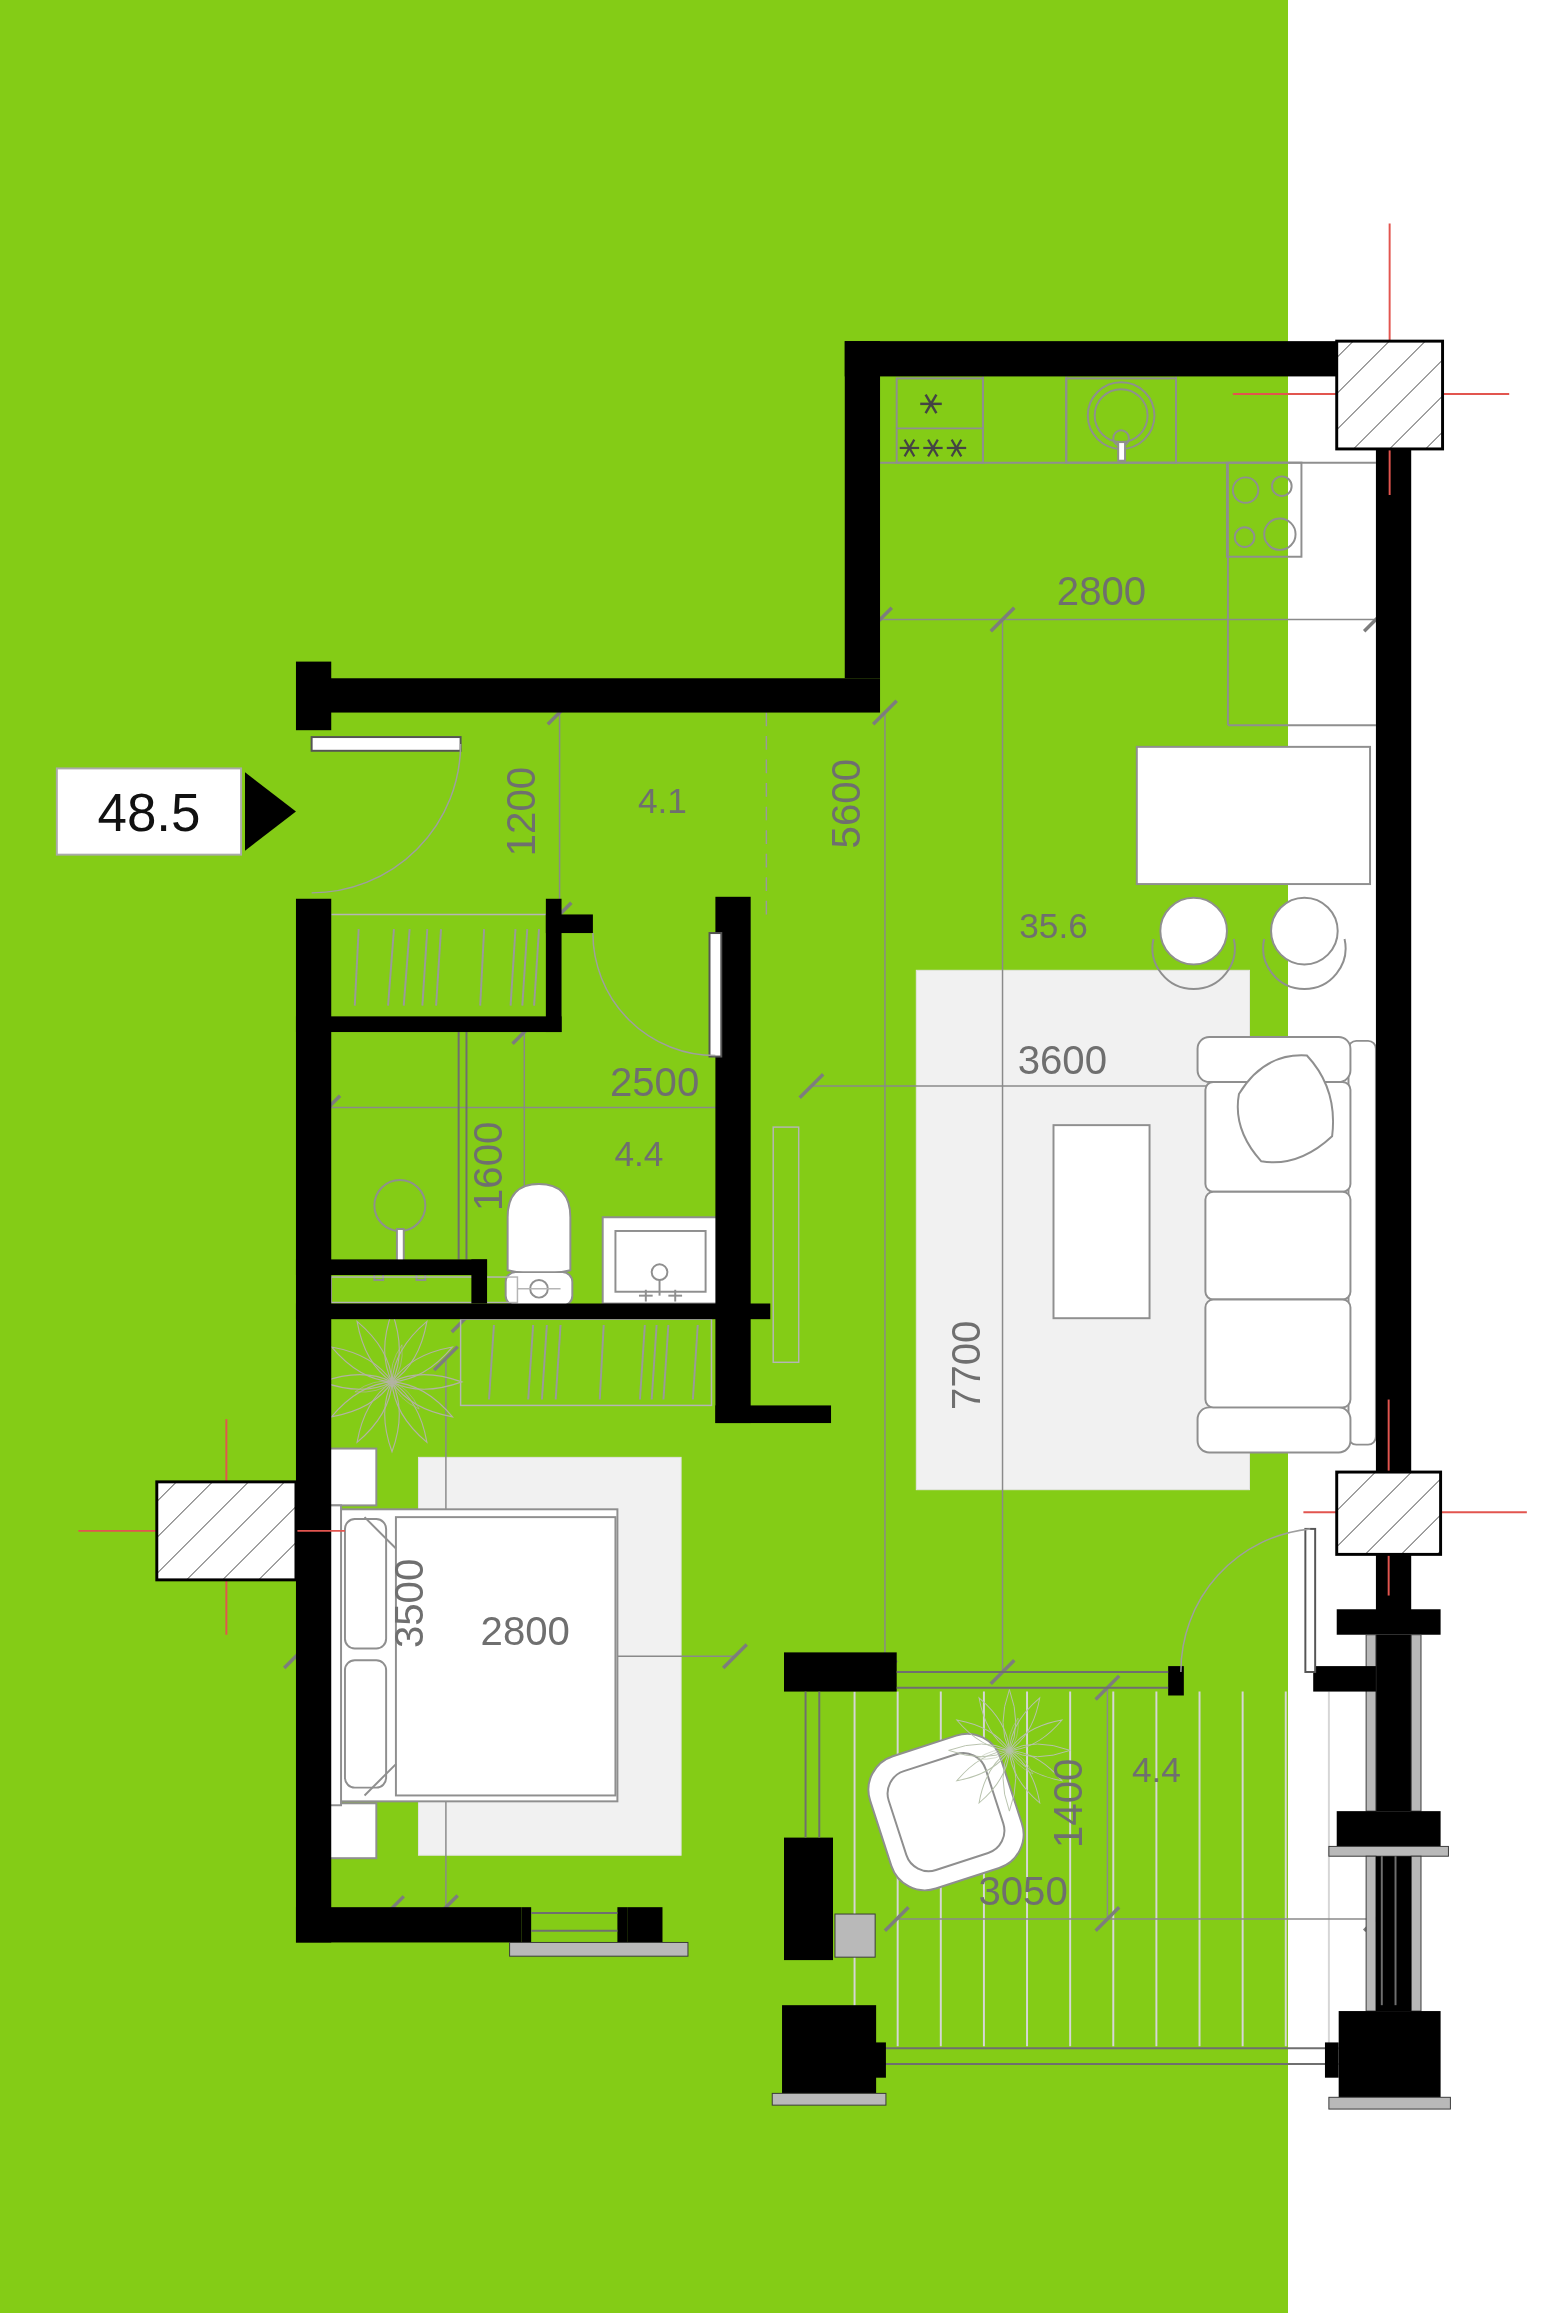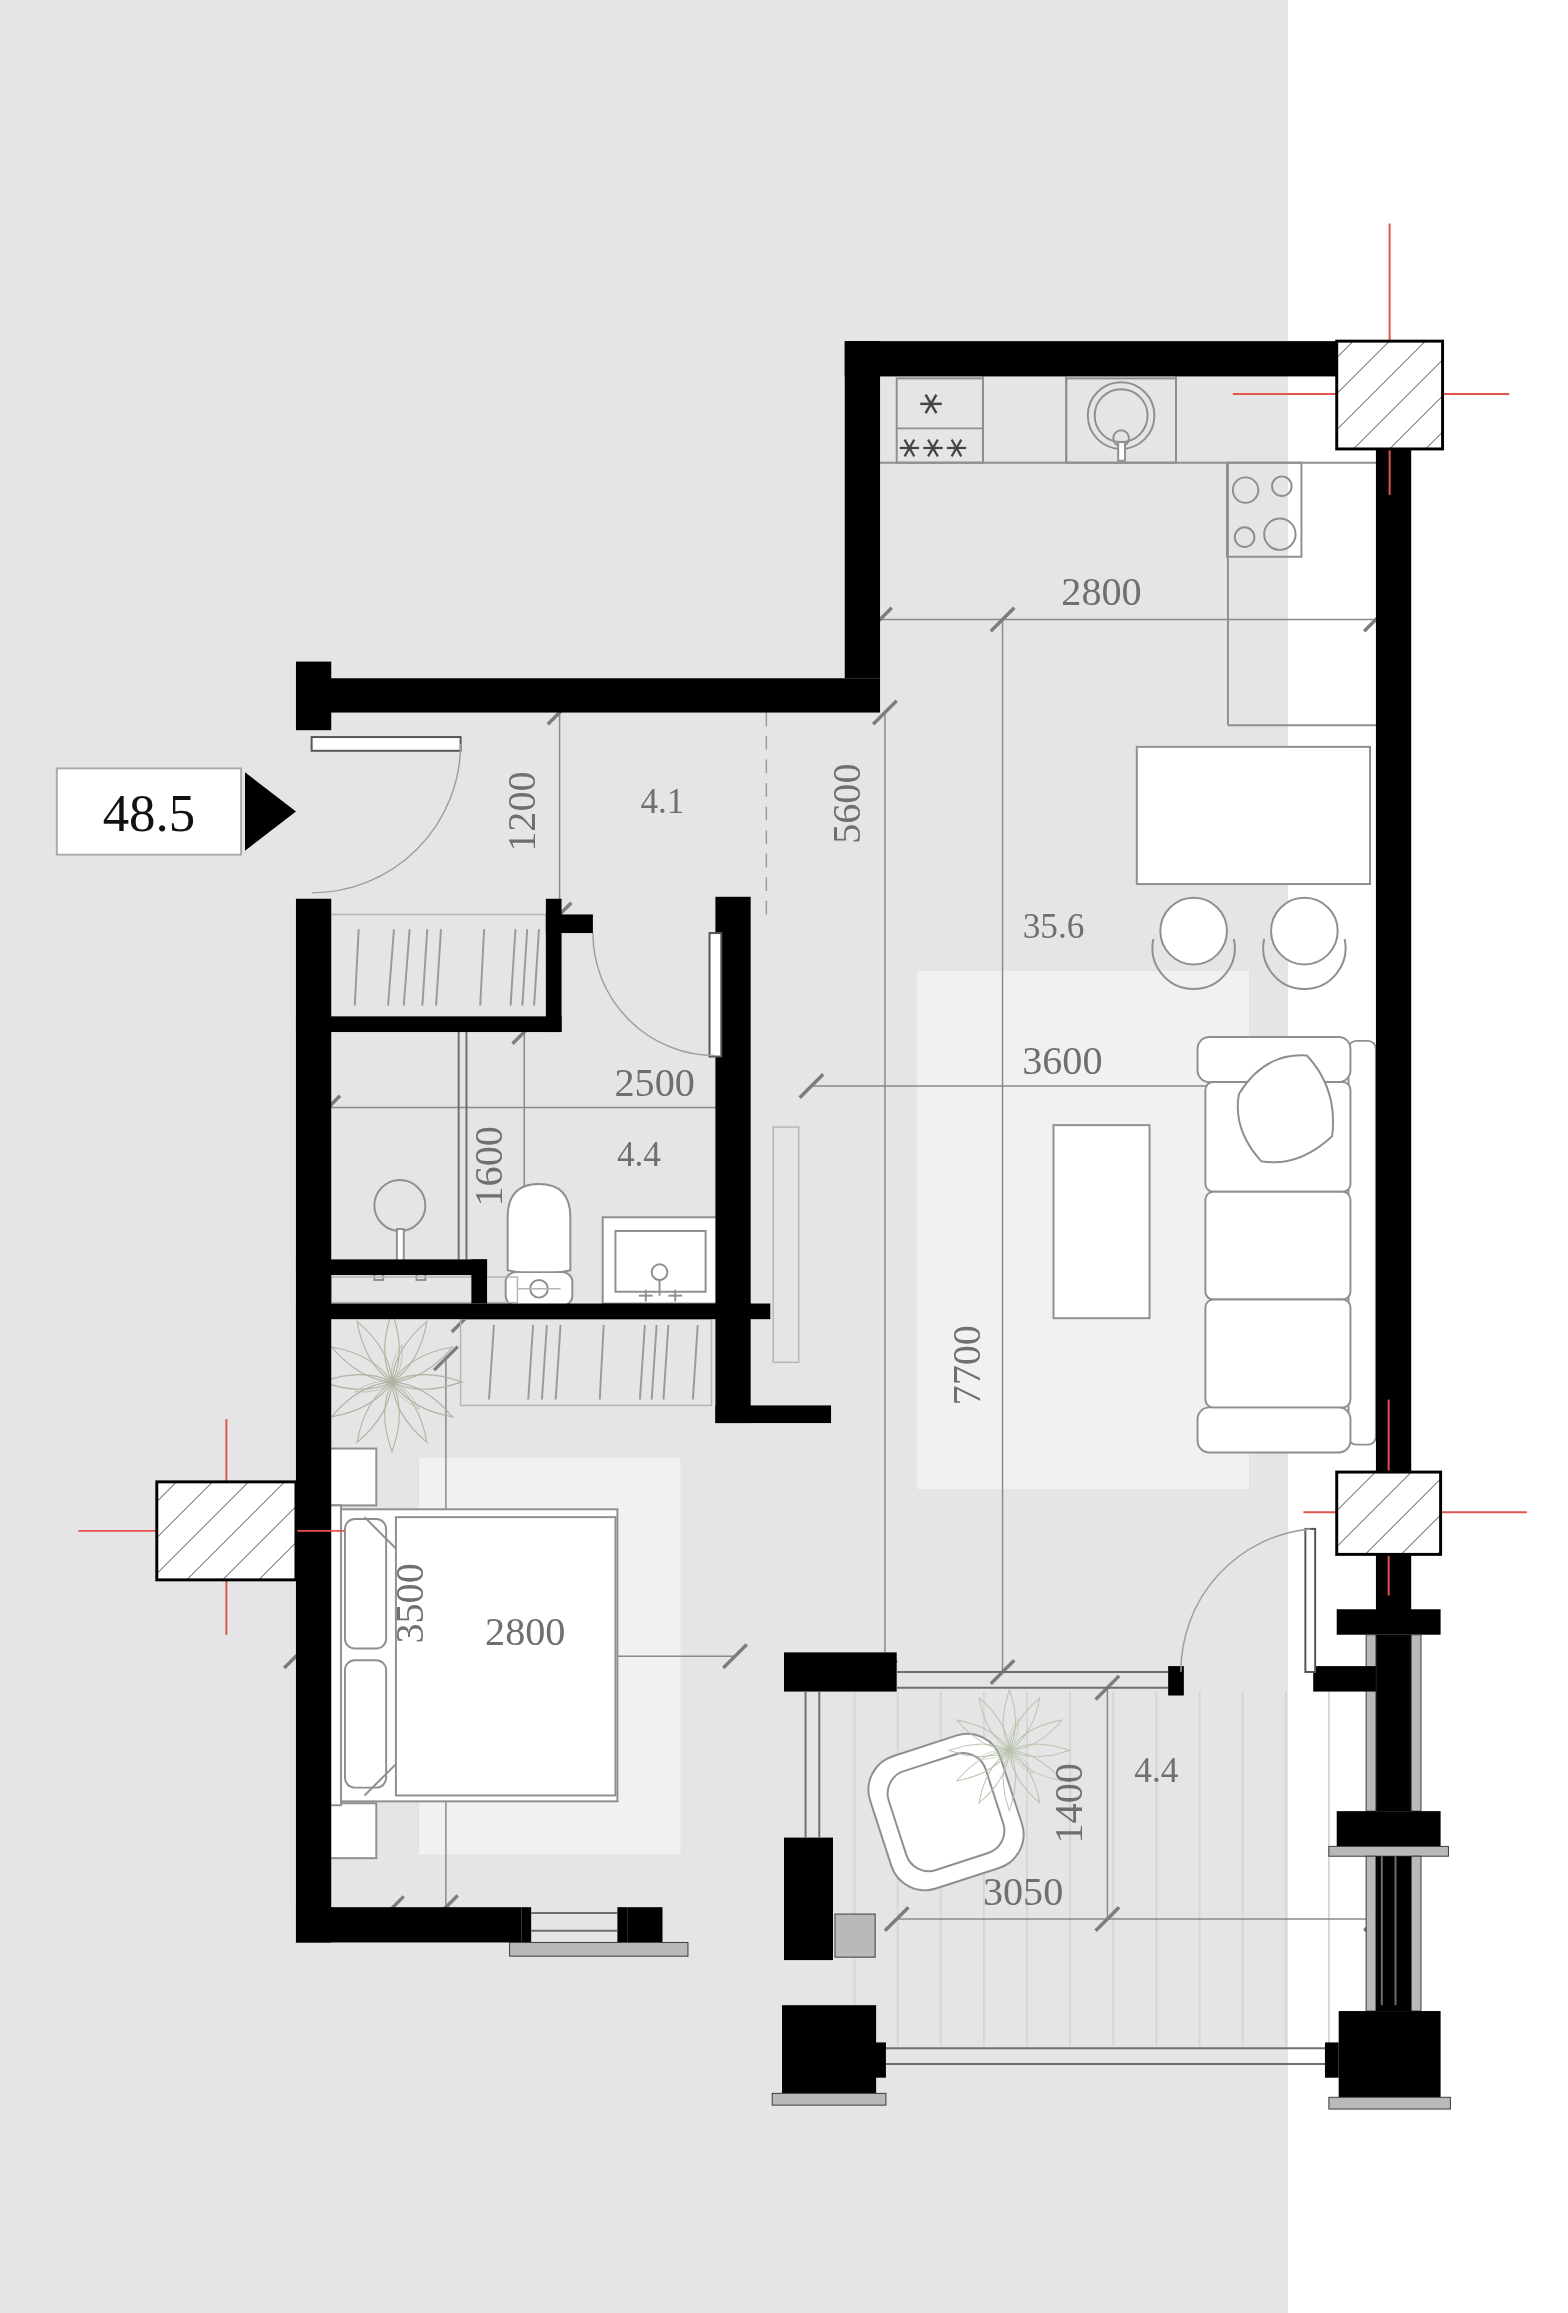--- a/index.html
+++ b/index.html
@@ -1,21 +1,21 @@
 <!DOCTYPE html>
 <html style="--wall: #000000; --dim-line: #8a8a8a; --dim-text: #6f6f6f; --furniture: #8f8f8f; --light-line: #b5b5b5; --rug: #f1f1f1; --deck: #d6d6d6; --gray-trim: #b9b9b9; --axis-red: #e2554f; --hatch: #6a6a6a; --plant: #b7c2ac; --badge: #111111;"><head>
 <meta charset="utf-8">
 <style>
   :root{
     --wall:#000000; --dim-line:#8a8a8a; --dim-text:#6f6f6f; --furniture:#8f8f8f;
     --light-line:#b5b5b5; --rug:#f1f1f1; --deck:#d6d6d6; --gray-trim:#b9b9b9;
     --axis-red:#e2554f; --hatch:#6a6a6a; --plant:#b7c2ac; --badge:#111111;
   }
   html,body{margin:0;padding:0;background:#ffffff;}
-  .canvas{width:1288px;height:2313px;background:#e5e5e5;font-family:Liberation Serif, serif;}
+  .canvas{width:1288px;height:2313px;background:#84cc16;font-family:Liberation Sans, sans-serif;}
   svg{display:block}
   .wall{fill:var(--wall);stroke:none}
   .furn{stroke:var(--furniture);stroke-width:2;fill:none}
   .furnw{stroke:var(--furniture);stroke-width:2;fill:#ffffff}
   .thin{stroke:var(--light-line);stroke-width:1.5;fill:none}
   .dim{stroke:var(--dim-line);stroke-width:1.5;fill:none}
   .tick{stroke:#7d7d7d;stroke-width:3.5;fill:none}
   .dash{stroke:#9a9a9a;stroke-width:1.5;stroke-dasharray:14 10;fill:none}
   .glass{stroke:#6f6f6f;stroke-width:2;fill:none}
   .gray{fill:var(--gray-trim);stroke:#3a3a3a;stroke-width:1}

